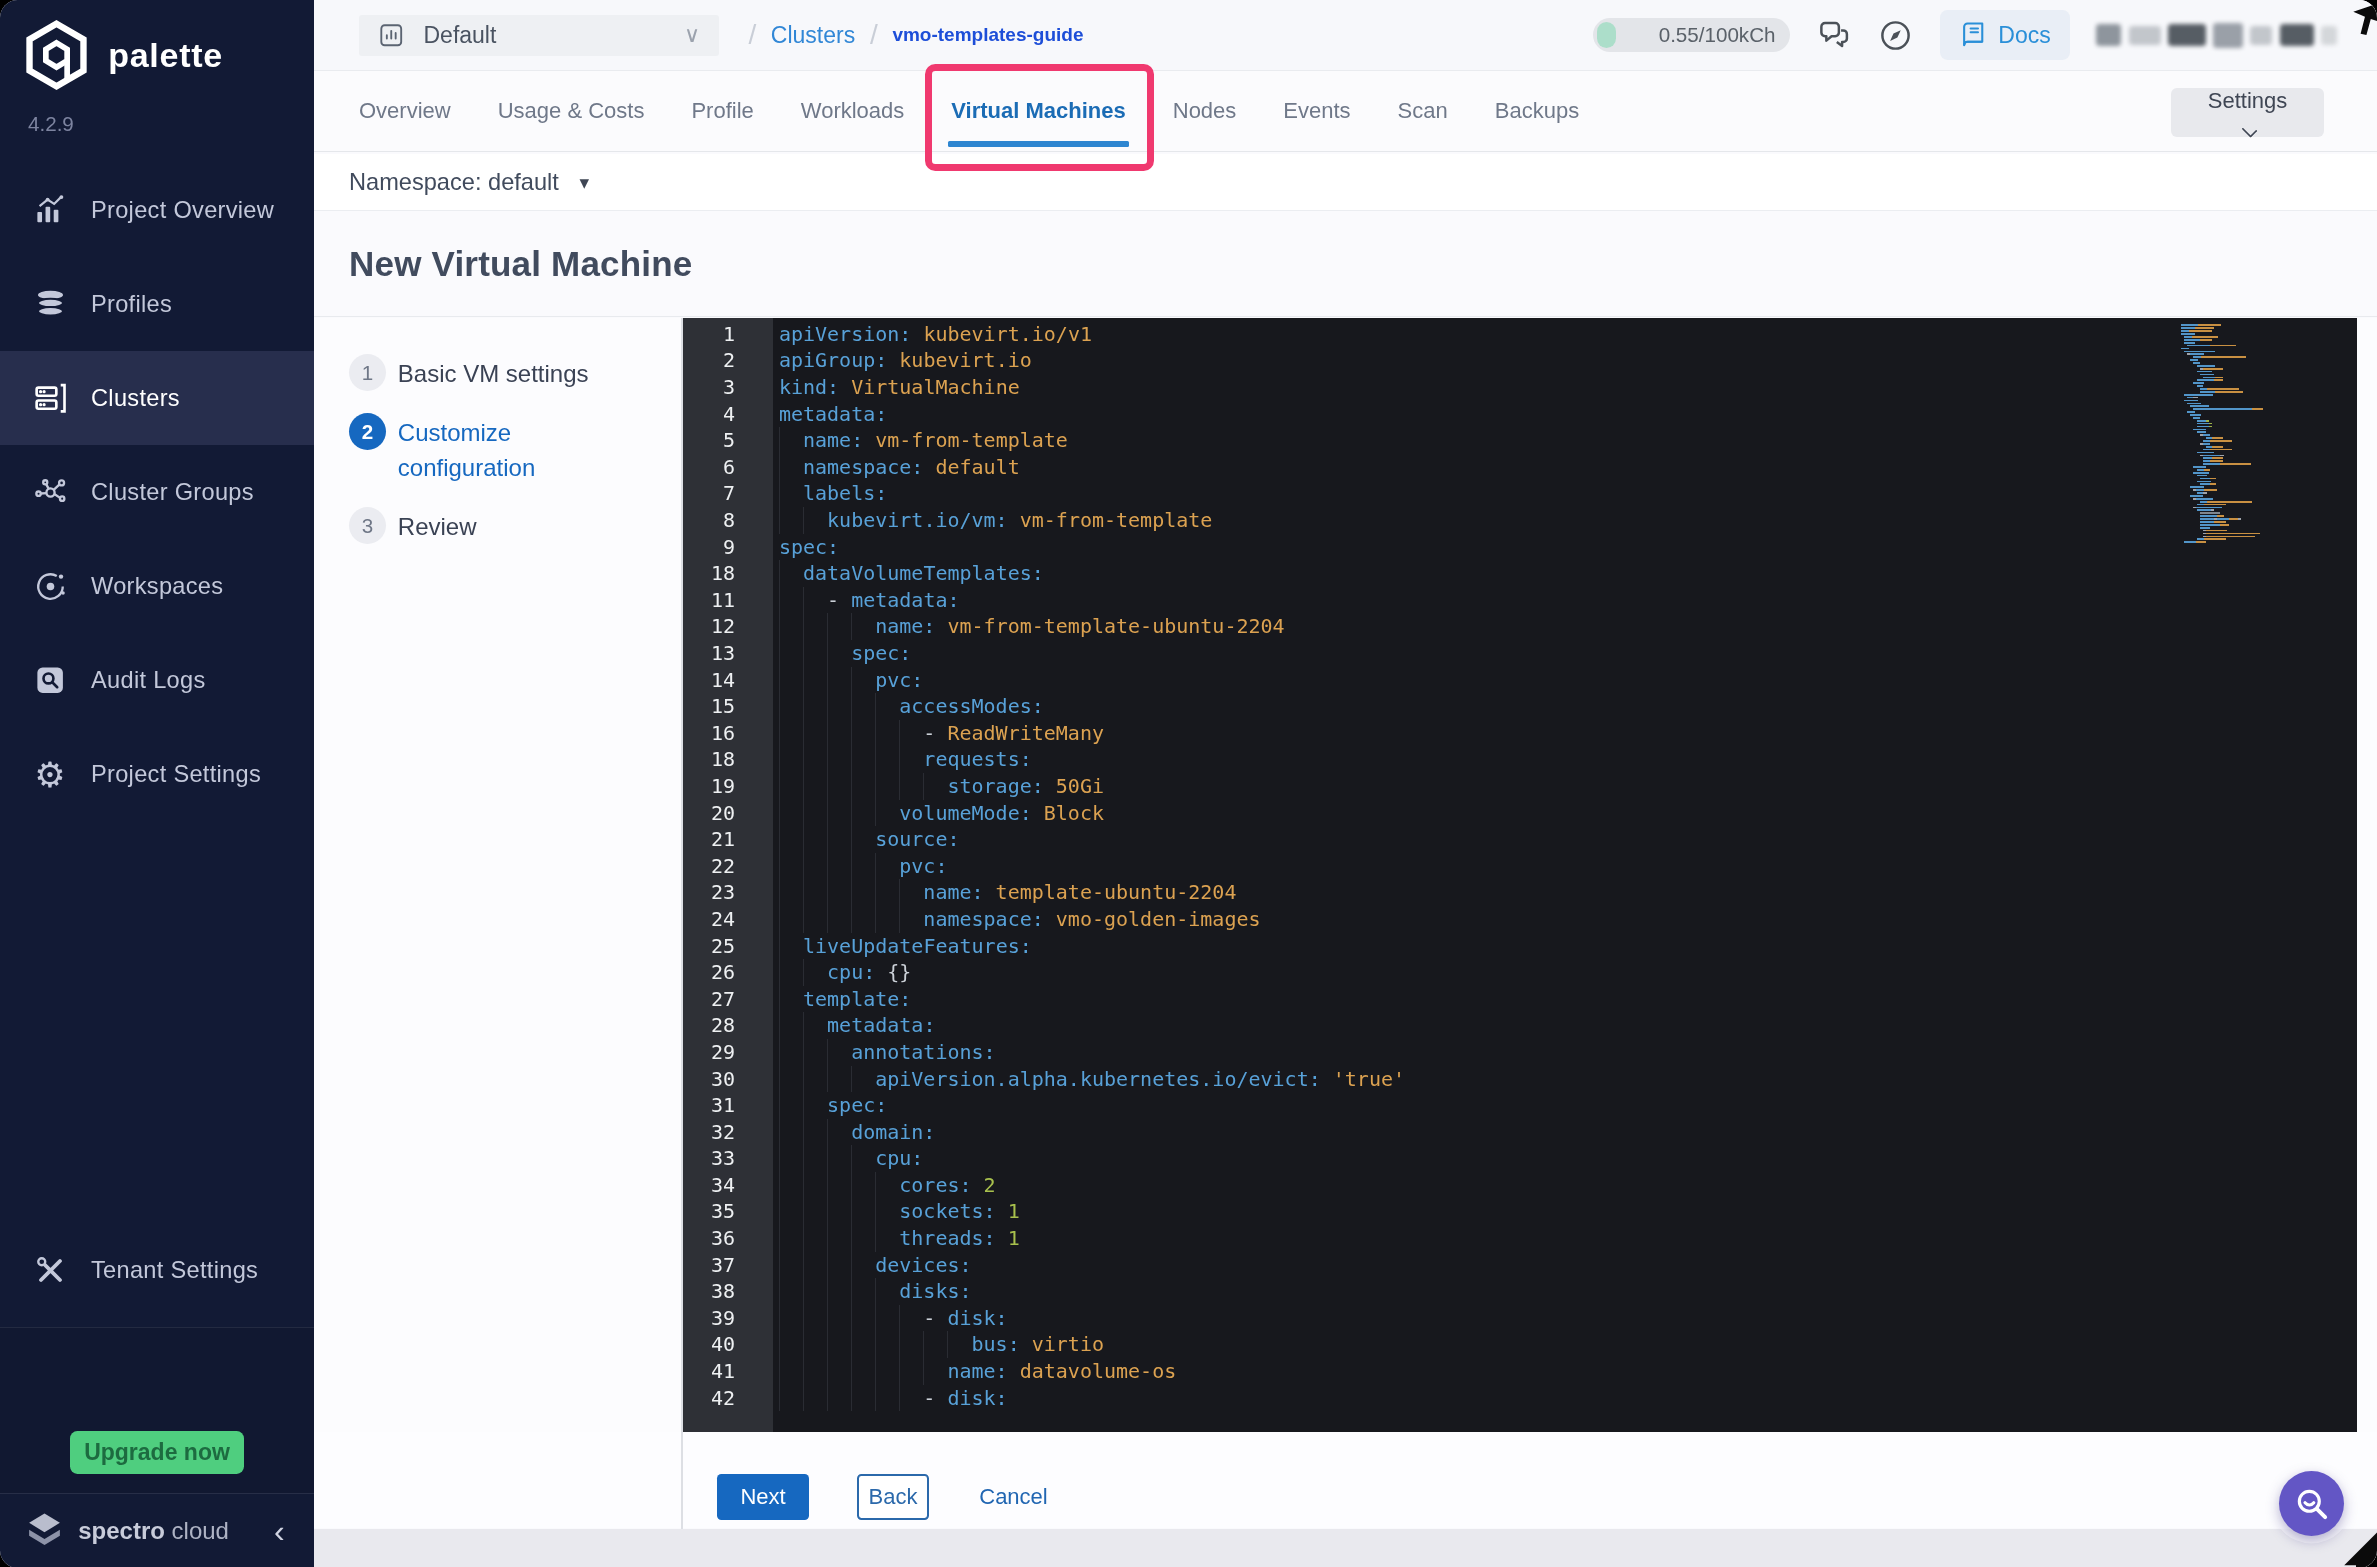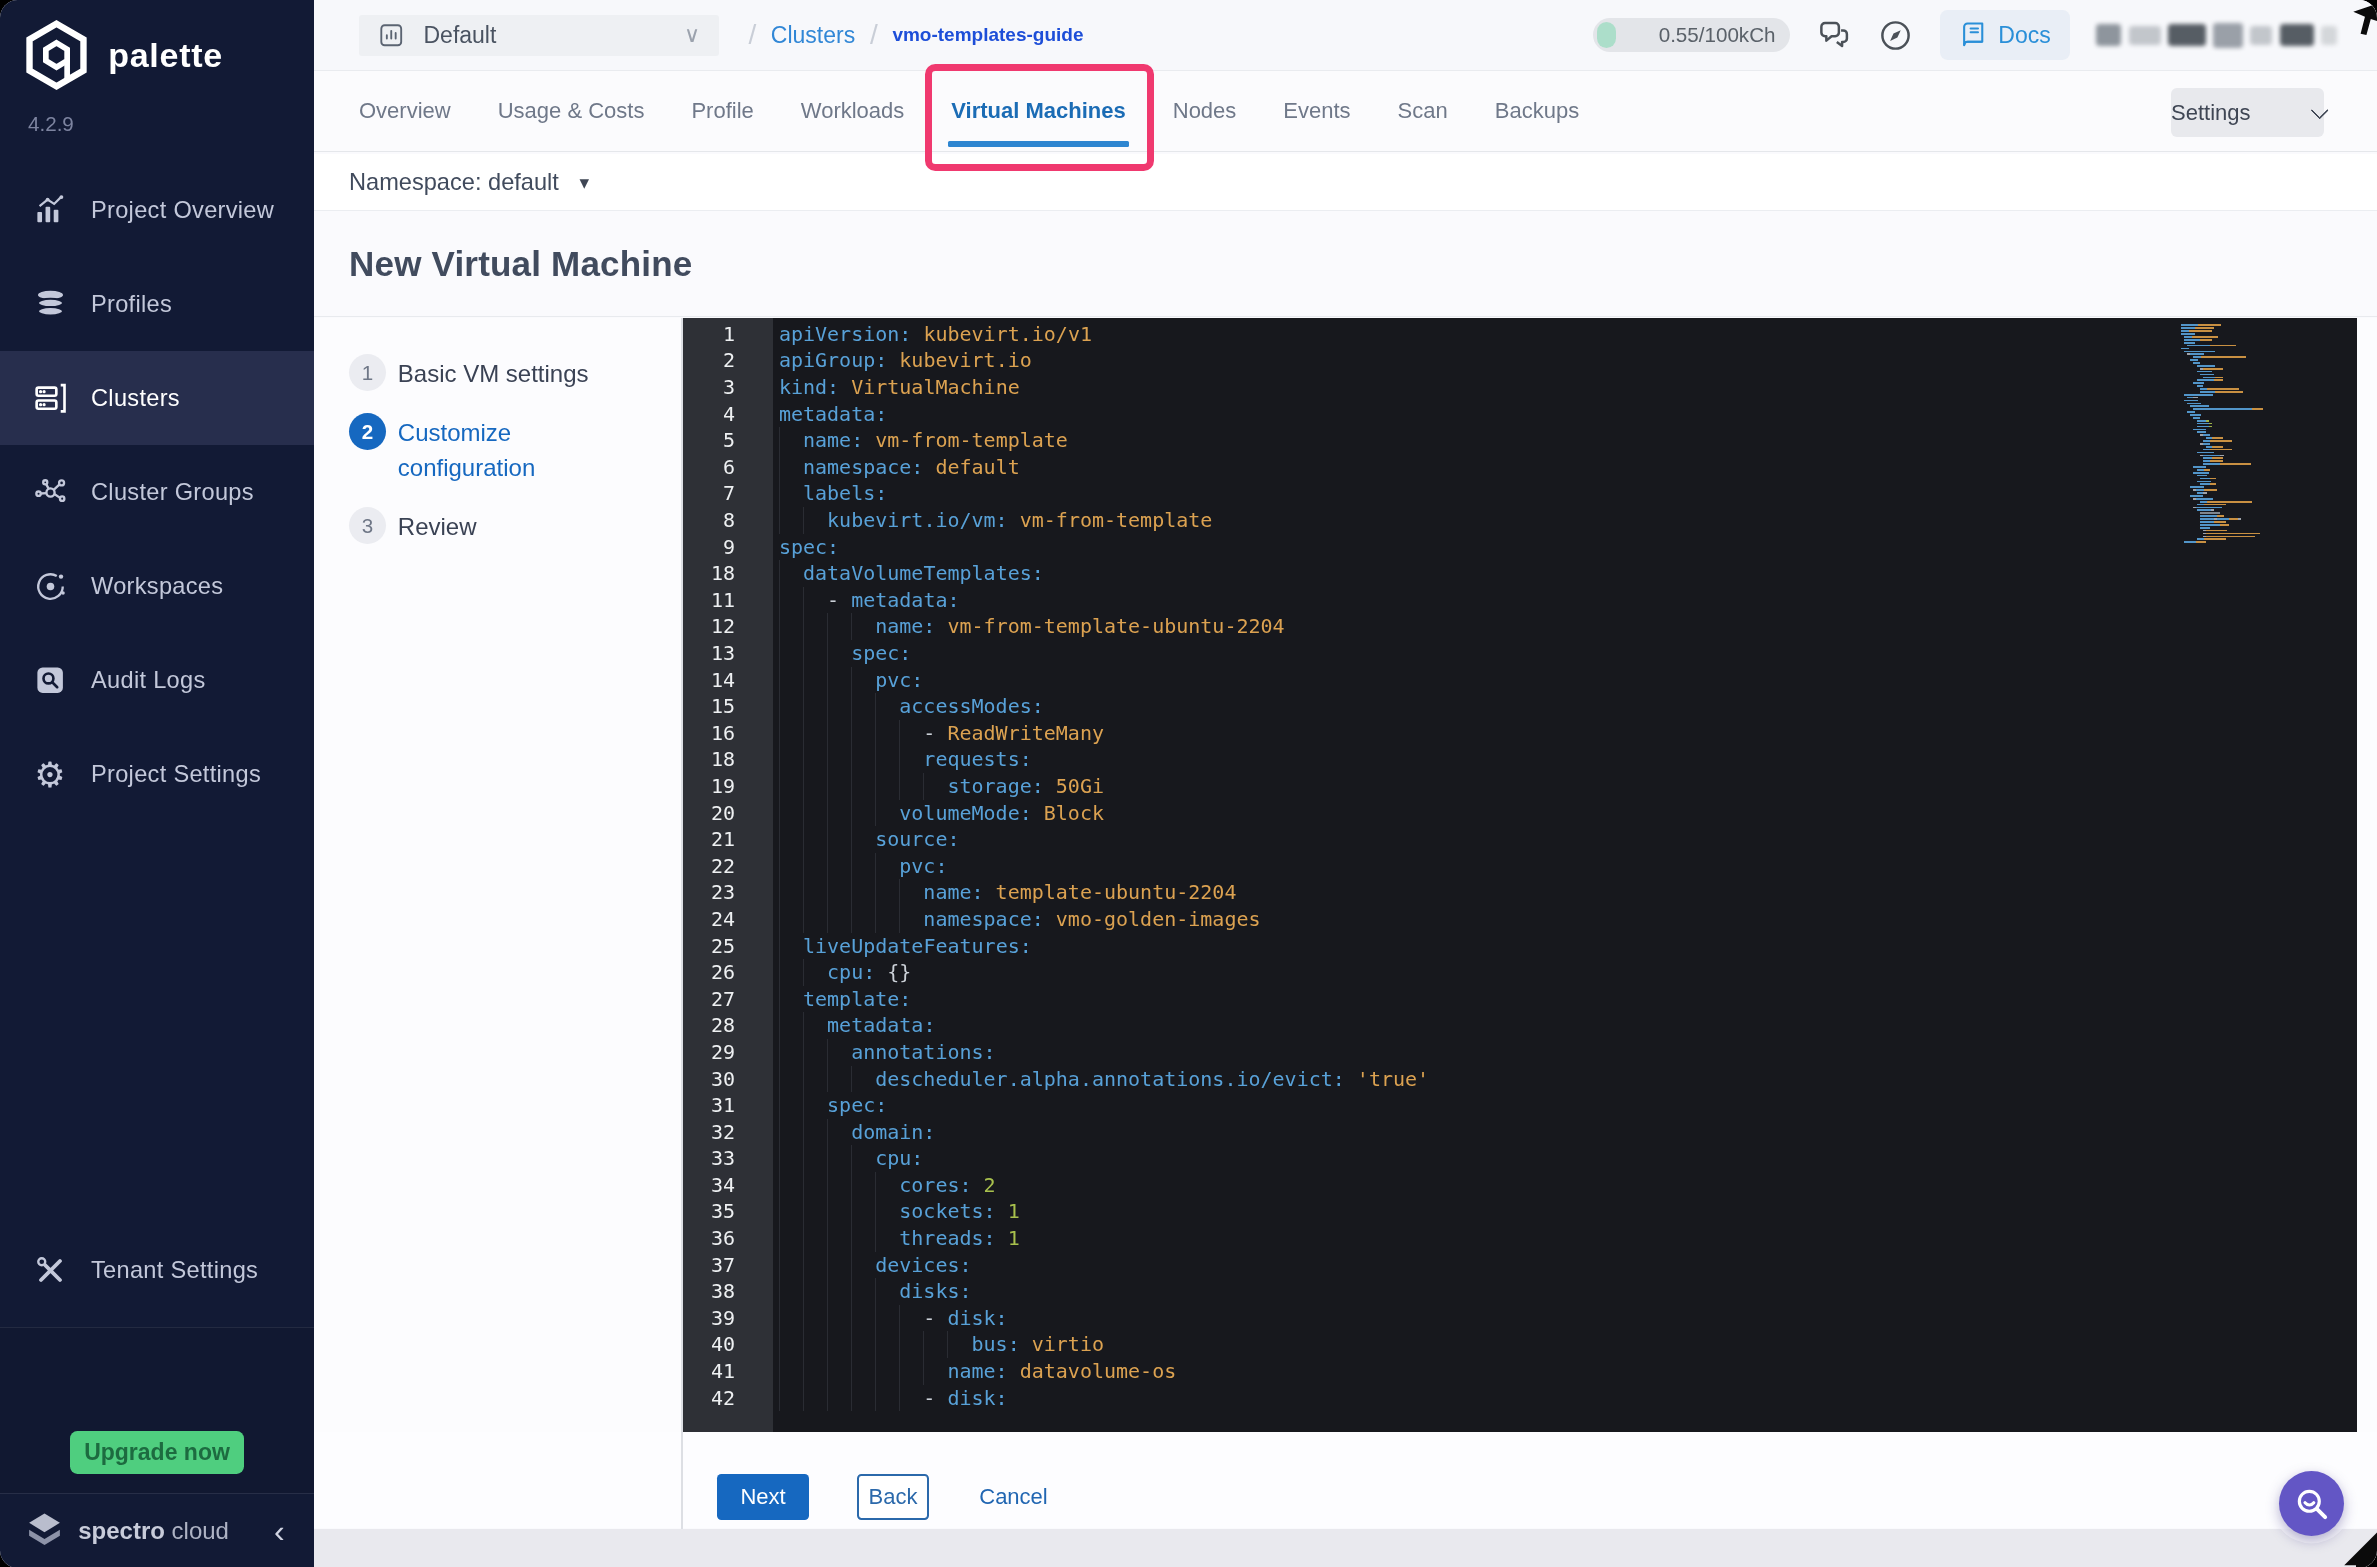--- a/index.html
+++ b/index.html
@@ -76,21 +76,21 @@
     border-bottom:1.5px solid #e5e7eb; display:flex; align-items:center; padding-left:45px; gap:47px; }
   .tab { position:relative; height:100%; display:flex; align-items:center; font-size:22px;
     color:#6f7889; font-weight:500; cursor:pointer; white-space:nowrap;text-align:right; }
   .tab.active { color:#1b6cb5; font-weight:700; }
   .tab.active::after { content:""; position:absolute; left:-2.9px; right:-2.9px; bottom:3.7px; height:5.9px;
     background:#2e86d1; border-radius:1.5px; }
   .tab.active::before { content:""; position:absolute; top:-7.4px; bottom:-20px; left:-26.5px; right:-28px;
     border:7.4px solid #f0396f; border-radius:10.3px; z-index:5; pointer-events:none; }
   .settings-btn { position:absolute; right:53px; top:16px; width:153px; height:49px; background:#e8e9ed;
     border-radius:5.9px; display:flex; align-items:center; justify-content:space-between; gap:13.2px;
-    font-size:22px; color:#3f4654; cursor:pointer; }
+    font-size:22px; color:#3f4654; cursor:pointer;flex-direction:column; }
   .chev-down { width:13.2px; height:13.2px; border-right:2.9px solid #3f4654; border-bottom:2.9px solid #3f4654;
     transform:rotate(45deg) translateY(-2.9px); border-radius:1.5px; }
 
   .nsrow { position:absolute; left:0; top:154px; width:100%; height:57px; background:#fff;
     border-bottom:0.7px solid #ebedf1; display:flex; align-items:center; padding-left:35px; gap:20.6px; }
   .ns-label { font-size:23.6px; color:#414b5d; font-weight:500; }
   .ns-arrow { font-size:19px; color:#3f4654; }
 
   .titlerow { position:absolute; left:0; top:212px; width:100%; height:105px; background:#fafafd;
     border-bottom:0.7px solid #e8eaee; display:flex; align-items:center; padding-left:35px; }
@@ -459,21 +459,21 @@
             <div class="cline">
               <span class="lnum">28</span>
               <span class="ctext"><span class="iu"></span><span class="iu"></span><span class="tk">metadata:</span></span>
             </div>
             <div class="cline">
               <span class="lnum">29</span>
               <span class="ctext"><span class="iu"></span><span class="iu"></span><span class="iu"></span><span class="tk">annotations:</span></span>
             </div>
             <div class="cline">
               <span class="lnum">30</span>
-              <span class="ctext"><span class="iu"></span><span class="iu"></span><span class="iu"></span><span class="iu"></span><span class="tk">descheduler.alpha.annotations.io/evict:</span><span class="tv"> 'true'</span></span>
+              <span class="ctext"><span class="iu"></span><span class="iu"></span><span class="iu"></span><span class="iu"></span><span class="tk">apiVersion.alpha.kubernetes.io/evict:</span><span class="tv"> 'true'</span></span>
             </div>
             <div class="cline">
               <span class="lnum">31</span>
               <span class="ctext"><span class="iu"></span><span class="iu"></span><span class="tk">spec:</span></span>
             </div>
             <div class="cline">
               <span class="lnum">32</span>
               <span class="ctext"><span class="iu"></span><span class="iu"></span><span class="iu"></span><span class="tk">domain:</span></span>
             </div>
             <div class="cline">

